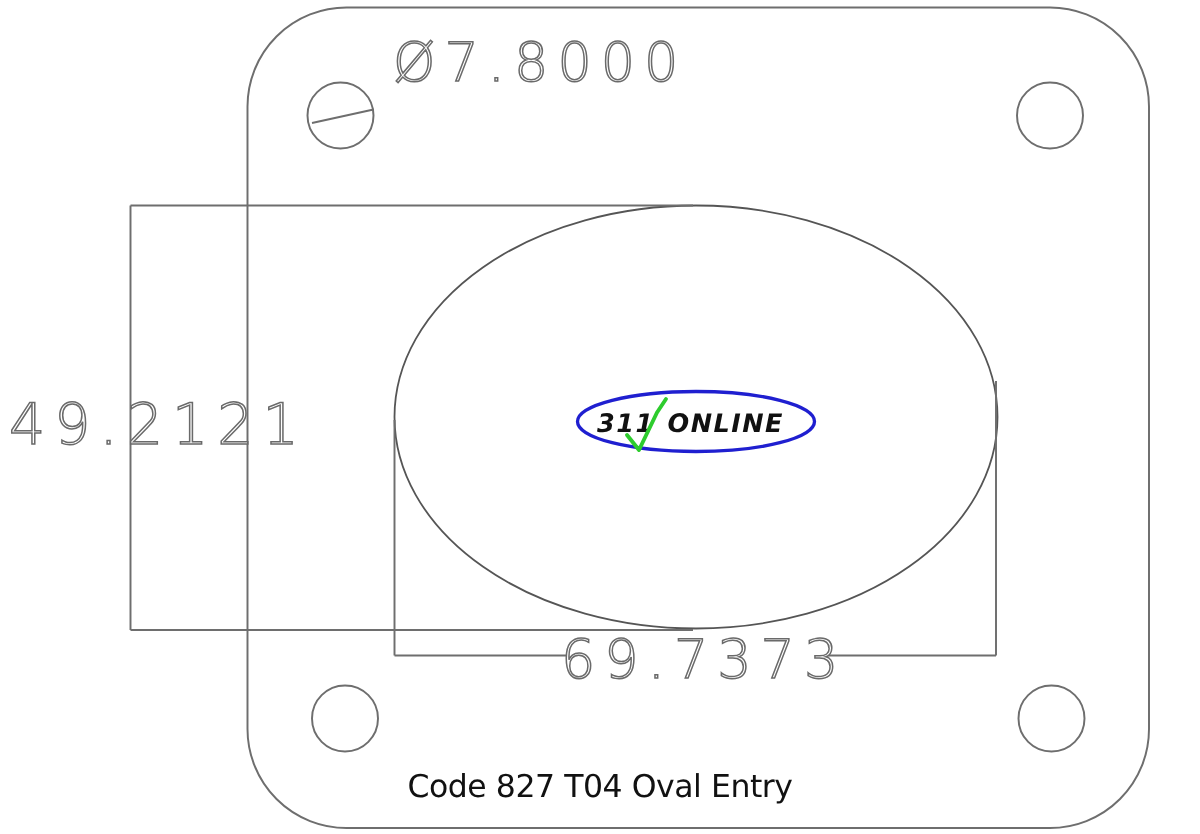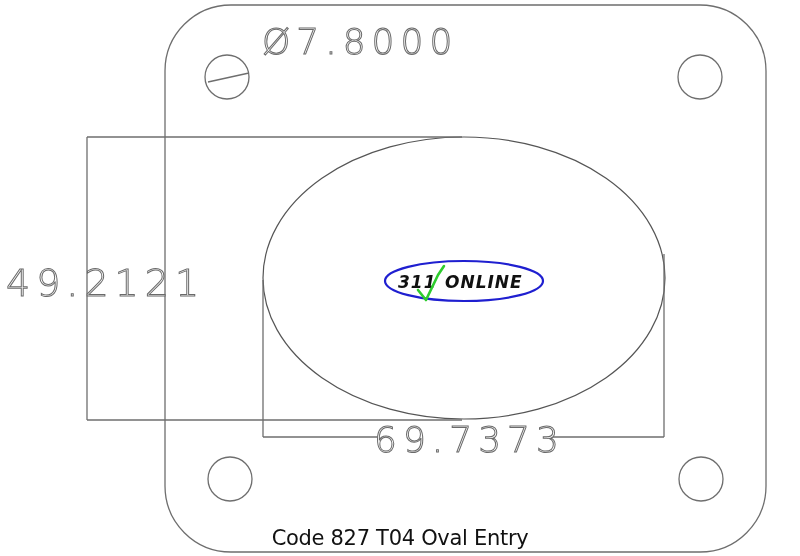--- a/index.html
+++ b/index.html
@@ -6,21 +6,20 @@
     body { width: 800px; height: 556px; overflow: hidden; position: relative; font-family: "DejaVu Sans", sans-serif; }
     #drawing { position: absolute; left: 0; top: 0; width: 800px; height: 556px; }
     .cad-line { stroke: #6e6e6e; stroke-width: 1.3; fill: none; }
     .cad-line-dark { stroke: #555555; stroke-width: 1.2; fill: none; }
     .dim-text { font-family: "DejaVu Sans", sans-serif; font-weight: 100; fill: #ffffff; stroke: #6a6a6a; stroke-width: 1; letter-spacing: 6px; }
     .logo-text { font-family: "DejaVu Sans", sans-serif; font-weight: bold; font-style: italic; fill: #111111; letter-spacing: 1px; }
     #caption {
       position: absolute; left: 0; width: 800px; top: 512px;
       text-align: center; font-family: "DejaVu Sans", sans-serif; font-size: 21px; color: #111111;
       letter-spacing: -0.3px;
-      margin-top: 14px;
     }
   </style>
 </head>
 <body>
 
 <svg id="drawing" viewBox="0 0 800 556" xmlns="http://www.w3.org/2000/svg">
 
   <rect class="cad-line" x="165" y="5" width="601" height="547" rx="66" ry="66"></rect>
 
   <g>

